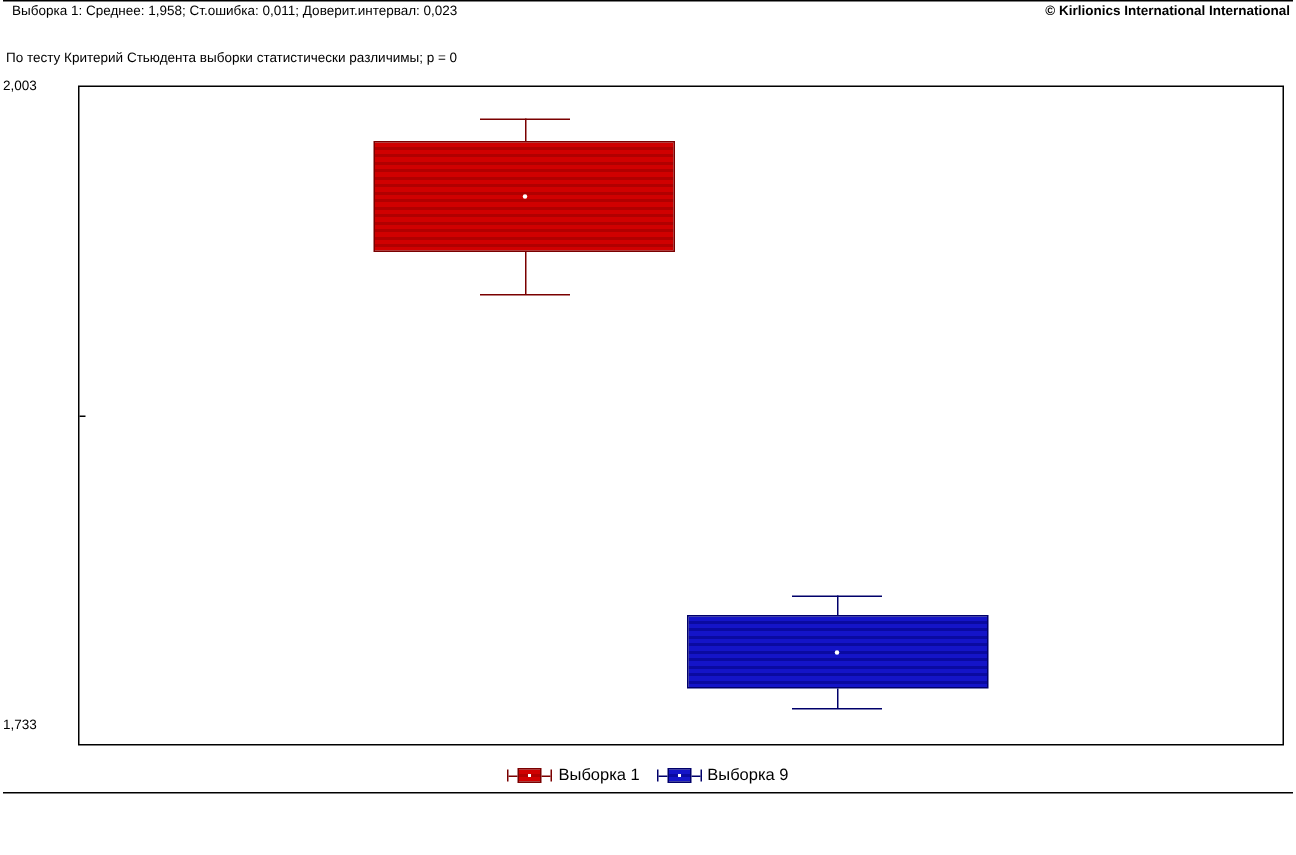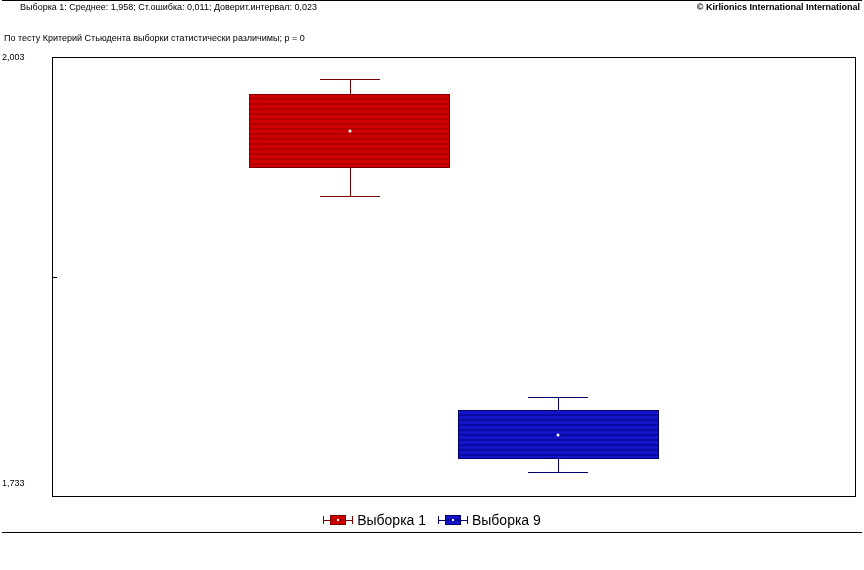--- a/index.html
+++ b/index.html
@@ -11,21 +11,21 @@
     height: 570px;
     background: #fff;
     position: relative;
     overflow: hidden;
   }
   .header-line {
     border-top: 1px solid #000;
     margin: 0 2px 1px 2px;
   }
   .top-stats {
-    padding: 0 4px 2px 20px;
+    padding: 0 4px 2px 8px;
     line-height: 1.25;
     font-size: 9px;
   }
   .top-stats .row {
     display: flex;
     justify-content: space-between;
   }
   .copyright {
     font-weight: bold;
   }
@@ -102,21 +102,21 @@
       #1414c8 0px,
       #1414c8 3px,
       #0a0aa0 3px,
       #0a0aa0 5px
     );
     border: 1px solid #00006a;
   }
   .legend {
     text-align: center;
     padding: 4px 0 0 0;
-    font-size: 14px;
+    font-size: 11px;
   }
   .legend-item {
     display: inline-flex;
     align-items: center;
     margin: 0 4px;
   }
   .legend-glyph {
     display: inline-flex;
     align-items: center;
     margin-right: 4px;

